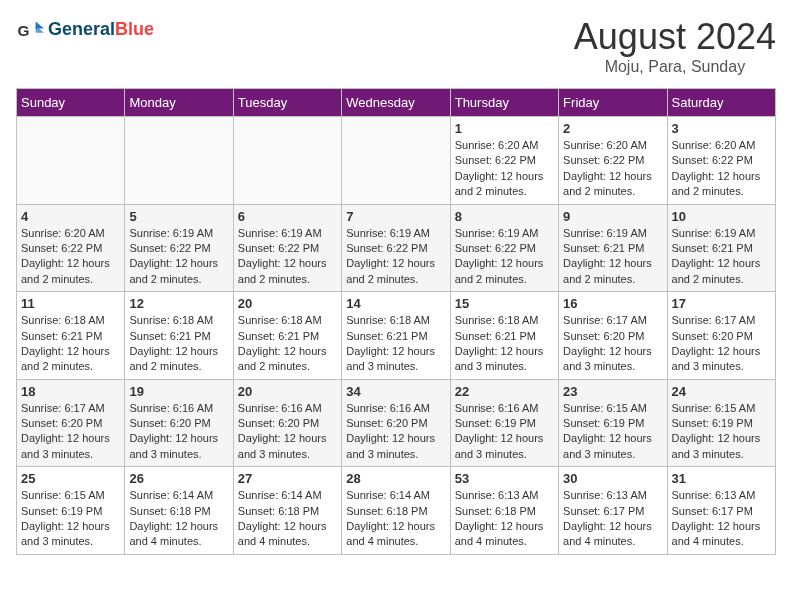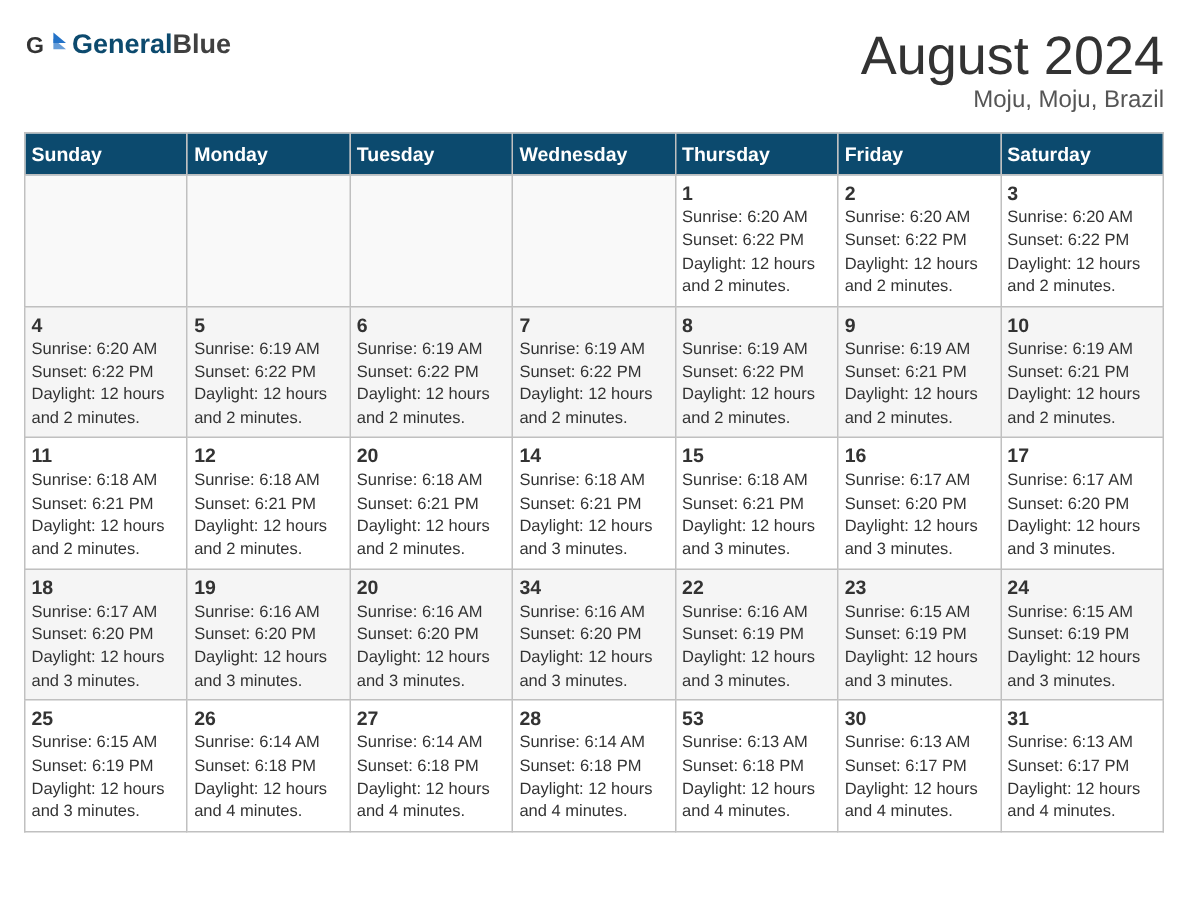--- a/index.html
+++ b/index.html
@@ -19,43 +19,43 @@
     .logo {
       display: flex;
       align-items: center;
       gap: 4px;
     }
     .logo-icon {
       width: 28px;
       height: 28px;
     }
     .title-area {
-      text-align: right;
+      text-align: center;
     }
     .month-title {
       font-size: 36px;
       color: #333;
       font-weight: normal;
     }
     .location {
       font-size: 16px;
       color: #555;
     }
     table {
       width: 100%;
       border-collapse: collapse;
       font-size: 11px;
     }
     thead tr th {
-      background-color: #0c4a6e;
+      background-color: #701a75;
       color: #fff;
       padding: 6px 4px;
       text-align: left;
       font-size: 13px;
-      font-weight: bold;
+      font-weight: normal;
       border: 1px solid #c0c0c0;
       margin-left: 36px;
     }
     tbody tr td {
       border: 1px solid #c0c0c0;
       vertical-align: top;
       padding: 4px;
       height: 80px;
       width: calc(100% / 7);
       background: #fff;
@@ -83,27 +83,27 @@
 
 <div class="header">
   <div class="logo">
     <svg class="logo-icon" viewBox="0 0 40 40">
       <text x="2" y="28" font-size="22" font-weight="bold" fill="#333" font-family="Arial">G</text>
       <polygon points="28,8 40,18 28,18" fill="#2372c7"></polygon>
       <polygon points="28,14 40,24 28,24" fill="#2372c7" opacity="0.7"></polygon>
     </svg>
     <div>
       <div style="font-size:18px;font-weight:bold;color:#333;line-height:1.1">
-        <span style="color:#0c4a6e">General</span><span style="color:#404040">Blue</span>
+        <span style="color:#0c4a6e">General</span><span style="color:#ef4444">Blue</span>
       </div>
     </div>
   </div>
   <div class="title-area">
     <div class="month-title">August 2024</div>
-    <div class="location">Moju, Moju, Brazil</div>
+    <div class="location">Moju, Para, Sunday</div>
   </div>
 </div>
 
 <table>
   <thead>
     <tr>
     <th>Sunday</th>
         <th>Monday</th>
         <th>Tuesday</th>
         <th>Wednesday</th>

